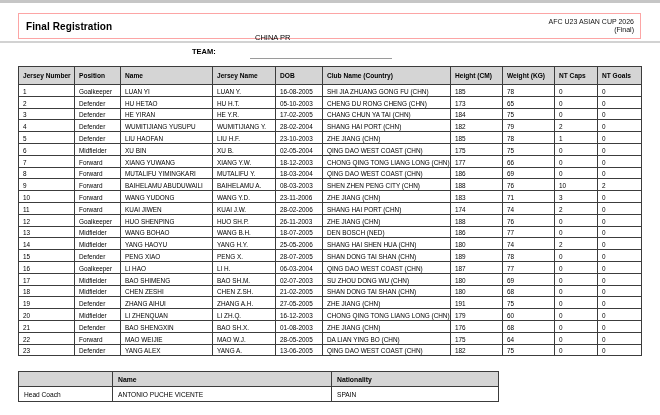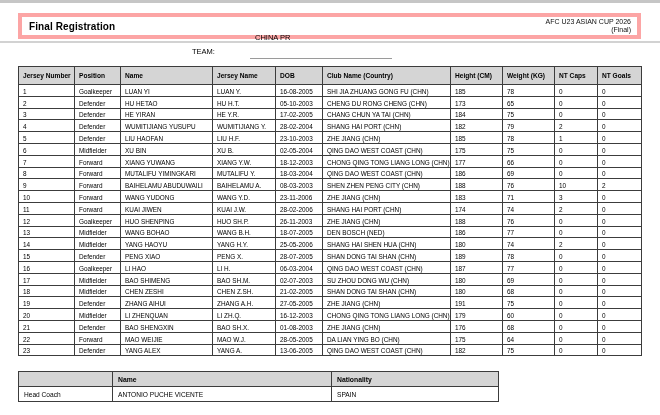--- a/index.html
+++ b/index.html
@@ -3,27 +3,27 @@
 <meta charset="utf-8">
 <style>
   * { margin: 0; padding: 0; box-sizing: border-box; }
   html, body { width: 660px; height: 415px; background: #ffffff; overflow: hidden;
     font-family: "Liberation Sans", sans-serif; color: #000; }
   .stage { position: relative; width: 660px; height: 415px; background: #fff; }
 
   .top-edge { position: absolute; left: 0; top: 0; width: 660px; height: 3px; background: #c6c6c6; }
 
   .title-box { position: absolute; left: 18px; top: 13px; width: 623px; height: 26px;
-    border: 4px solid #fca5a5; background: #fff; display: flex; align-items: center;
+    border: 1px solid #fca5a5; background: #fff; display: flex; align-items: center;
     justify-content: space-between; padding: 0 6px 0 7px; }
   .title-box .doc-title { font-size: 10px; font-weight: bold; letter-spacing: 0.1px; }
   .title-box .comp { text-align: right; font-size: 7px; line-height: 8.5px; color: #111; }
   .under-rule { position: absolute; left: 0; top: 41px; width: 660px; height: 2px; background: #d2d2d2; }
 
-  .team-label { position: absolute; left: 192px; top: 47px; font-size: 7.5px; font-weight: normal; }
+  .team-label { position: absolute; left: 192px; top: 47px; font-size: 7.5px; font-weight: bold; }
   .team-value { position: absolute; left: 255px; top: 33px; font-size: 7.5px; }
   .team-line { position: absolute; left: 250px; top: 58px; width: 142px; height: 1px; background: #9a9a9a; }
 
   table { border-collapse: collapse; table-layout: fixed; background: #fff; }
   .roster { position: absolute; left: 18px; top: 66px; width: 623px; }
   .roster th, .roster td, .officials th, .officials td {
     border: 1px solid #3c3c3c; overflow: hidden; white-space: nowrap; }
   .roster, .officials { border: 1.5px solid #1c1c1c; }
   .roster thead th { height: 18px; background: #d5d5d5; font-size: 6.6px; font-weight: bold;
     text-align: left; padding: 0 2px 0 4px; vertical-align: middle; }

